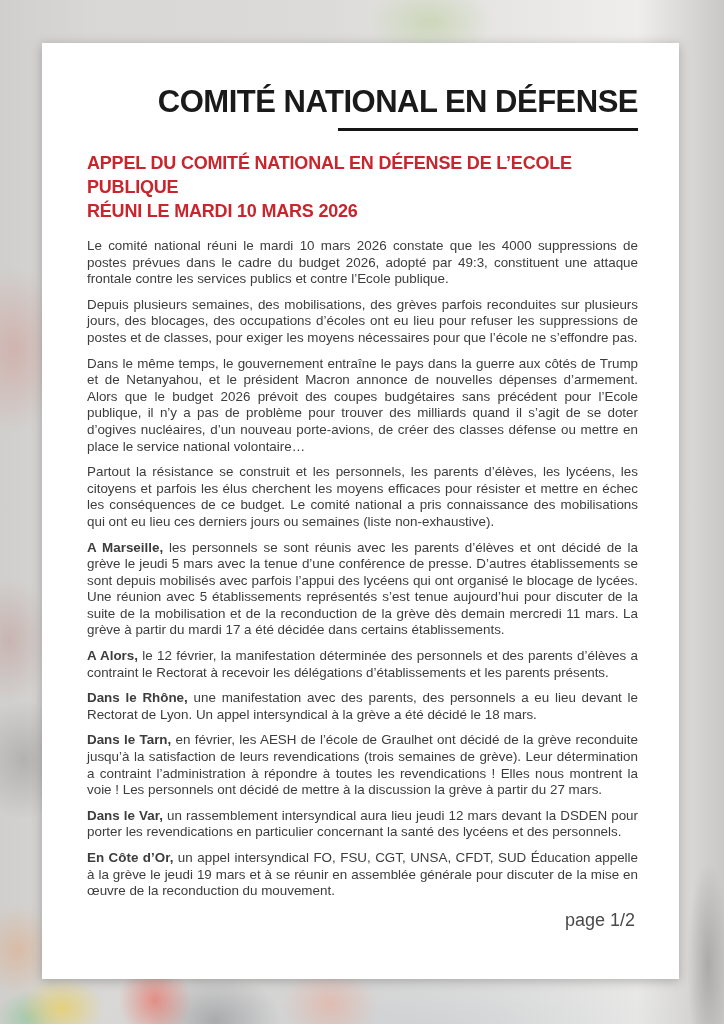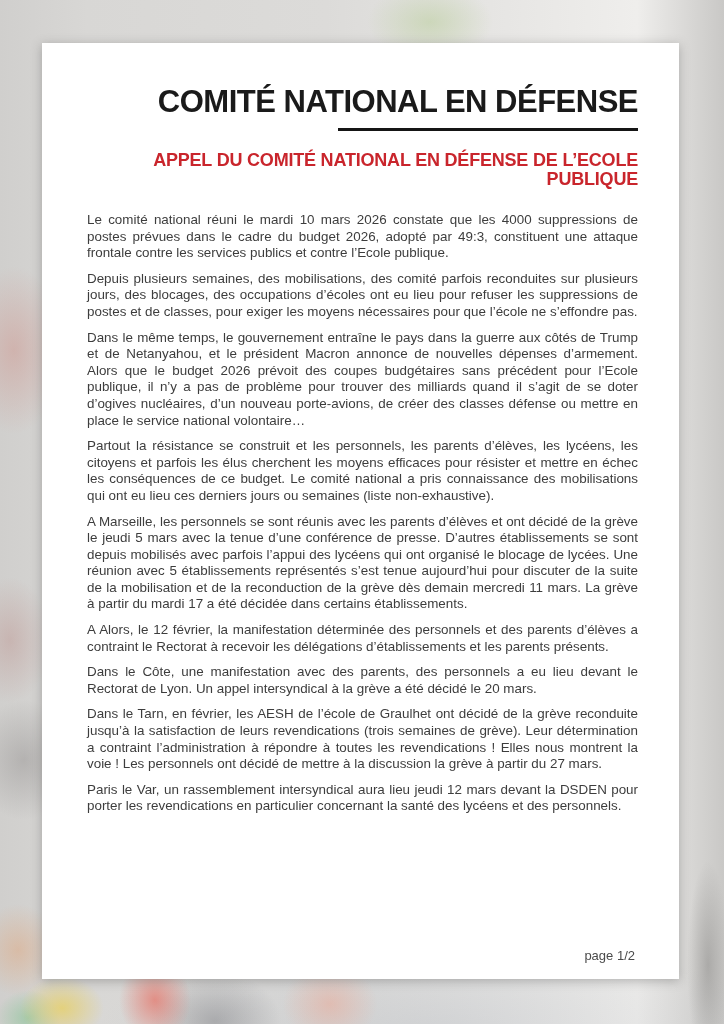--- a/index.html
+++ b/index.html
@@ -33,60 +33,62 @@
     box-shadow:0 2px 10px rgba(70,70,70,0.35);
   }
 
   .doc-title{
     text-align:right;color:#1a1a1a;font-weight:700;
     font-size:31px;line-height:34px;letter-spacing:-0.5px;
   }
   .title-rule{width:300px;height:3px;background:#151515;margin:9px 0 0 auto;}
 
   .appeal{
-    margin-top:20px;text-align:right;color:#c9252c;font-weight:700;
-    font-size:18px;line-height:19px;letter-spacing:-0.2px;
+    margin-top:20px;text-align:left;color:#c9252c;font-weight:700;
+    font-size:18px;line-height:24px;letter-spacing:-0.2px;
   }
 
   .body-text{
-    margin-top:23px;color:#3d3d3d;
+    margin-top:15px;color:#3d3d3d;
     font-size:13.4px;line-height:16.6px;text-align:justify;
   }
   .body-text p{margin:0 0 9px 0;}
-  .lead{font-weight:400;}
+  .lead{font-weight:700;}
 
   .page-number{
-    position:absolute;right:44px;bottom:16px;
-    font-size:13px;color:#4a4a4a;
+    position:absolute;right:44px;bottom:48px;
+    font-size:18px;color:#4a4a4a;
   }
 </style>
 </head>
 <body>
 
 <div class="viewport">
   <div class="backdrop"></div>
 
   <div class="sheet">
 
     <div class="doc-title">
       <div>COMITÉ NATIONAL EN DÉFENSE</div>
     </div>
     <div class="title-rule"></div>
 
     <div class="appeal">
       <div>APPEL DU COMITÉ NATIONAL EN DÉFENSE DE L’ECOLE PUBLIQUE</div>
+      <div>RÉUNI LE MARDI 10 MARS 2026</div>
     </div>
 
     <div class="body-text">
       <p><span class="lead"></span> <span>Le comité national réuni le mardi 10 mars 2026 constate que les 4000 suppressions de postes prévues dans le cadre du budget 2026, adopté par 49:3, constituent une attaque frontale contre les services publics et contre l’Ecole publique.</span></p>
-      <p><span class="lead"></span> <span>Depuis plusieurs semaines, des mobilisations, des comité parfois reconduites sur plusieurs jours, des blocages, des occupations d’écoles ont eu lieu pour refuser les suppressions de postes et de classes, pour exiger les moyens nécessaires pour que l’école ne s’effondre pas.</span></p>
+      <p><span class="lead"></span> <span>Depuis plusieurs semaines, des mobilisations, des grèves parfois reconduites sur plusieurs jours, des blocages, des occupations d’écoles ont eu lieu pour refuser les suppressions de postes et de classes, pour exiger les moyens nécessaires pour que l’école ne s’effondre pas.</span></p>
       <p><span class="lead"></span> <span>Dans le même temps, le gouvernement entraîne le pays dans la guerre aux côtés de Trump et de Netanyahou, et le président Macron annonce de nouvelles dépenses d’armement. Alors que le budget 2026 prévoit des coupes budgétaires sans précédent pour l’Ecole publique, il n’y a pas de problème pour trouver des milliards quand il s’agit de se doter d’ogives nucléaires, d’un nouveau porte-avions, de créer des classes défense ou mettre en place le service national volontaire…</span></p>
       <p><span class="lead"></span> <span>Partout la résistance se construit et les personnels, les parents d’élèves, les lycéens, les citoyens et parfois les élus cherchent les moyens efficaces pour résister et mettre en échec les conséquences de ce budget. Le comité national a pris connaissance des mobilisations qui ont eu lieu ces derniers jours ou semaines (liste non-exhaustive).</span></p>
       <p><span class="lead">A Marseille,</span> <span>les personnels se sont réunis avec les parents d’élèves et ont décidé de la grève le jeudi 5 mars avec la tenue d’une conférence de presse. D’autres établissements se sont depuis mobilisés avec parfois l’appui des lycéens qui ont organisé le blocage de lycées. Une réunion avec 5 établissements représentés s’est tenue aujourd’hui pour discuter de la suite de la mobilisation et de la reconduction de la grève dès demain mercredi 11 mars. La grève à partir du mardi 17 a été décidée dans certains établissements.</span></p>
       <p><span class="lead">A Alors,</span> <span>le 12 février, la manifestation déterminée des personnels et des parents d’élèves a contraint le Rectorat à recevoir les délégations d’établissements et les parents présents.</span></p>
-      <p><span class="lead">Dans le Côte,</span> <span>une manifestation avec des parents, des personnels a eu lieu devant le Rectorat de Lyon. Un appel intersyndical à la grève a été décidé le 20 mars.</span></p>
+      <p><span class="lead">Dans le Rhône,</span> <span>une manifestation avec des parents, des personnels a eu lieu devant le Rectorat de Lyon. Un appel intersyndical à la grève a été décidé le 18 mars.</span></p>
       <p><span class="lead">Dans le Tarn,</span> <span>en février, les AESH de l’école de Graulhet ont décidé de la grève reconduite jusqu’à la satisfaction de leurs revendications (trois semaines de grève). Leur détermination a contraint l’administration à répondre à toutes les revendications ! Elles nous montrent la voie ! Les personnels ont décidé de mettre à la discussion la grève à partir du 27 mars.</span></p>
-      <p><span class="lead">Paris le Var,</span> <span>un rassemblement intersyndical aura lieu jeudi 12 mars devant la DSDEN pour porter les revendications en particulier concernant la santé des lycéens et des personnels.</span></p>
+      <p><span class="lead">Dans le Var,</span> <span>un rassemblement intersyndical aura lieu jeudi 12 mars devant la DSDEN pour porter les revendications en particulier concernant la santé des lycéens et des personnels.</span></p>
+      <p><span class="lead">En Côte d’Or,</span> <span>un appel intersyndical FO, FSU, CGT, UNSA, CFDT, SUD Éducation appelle à la grève le jeudi 19 mars et à se réunir en assemblée générale pour discuter de la mise en œuvre de la reconduction du mouvement.</span></p>
     </div>
 
     <div class="page-number">page 1/2</div>
   </div>
 </div>
 
 </body></html>

